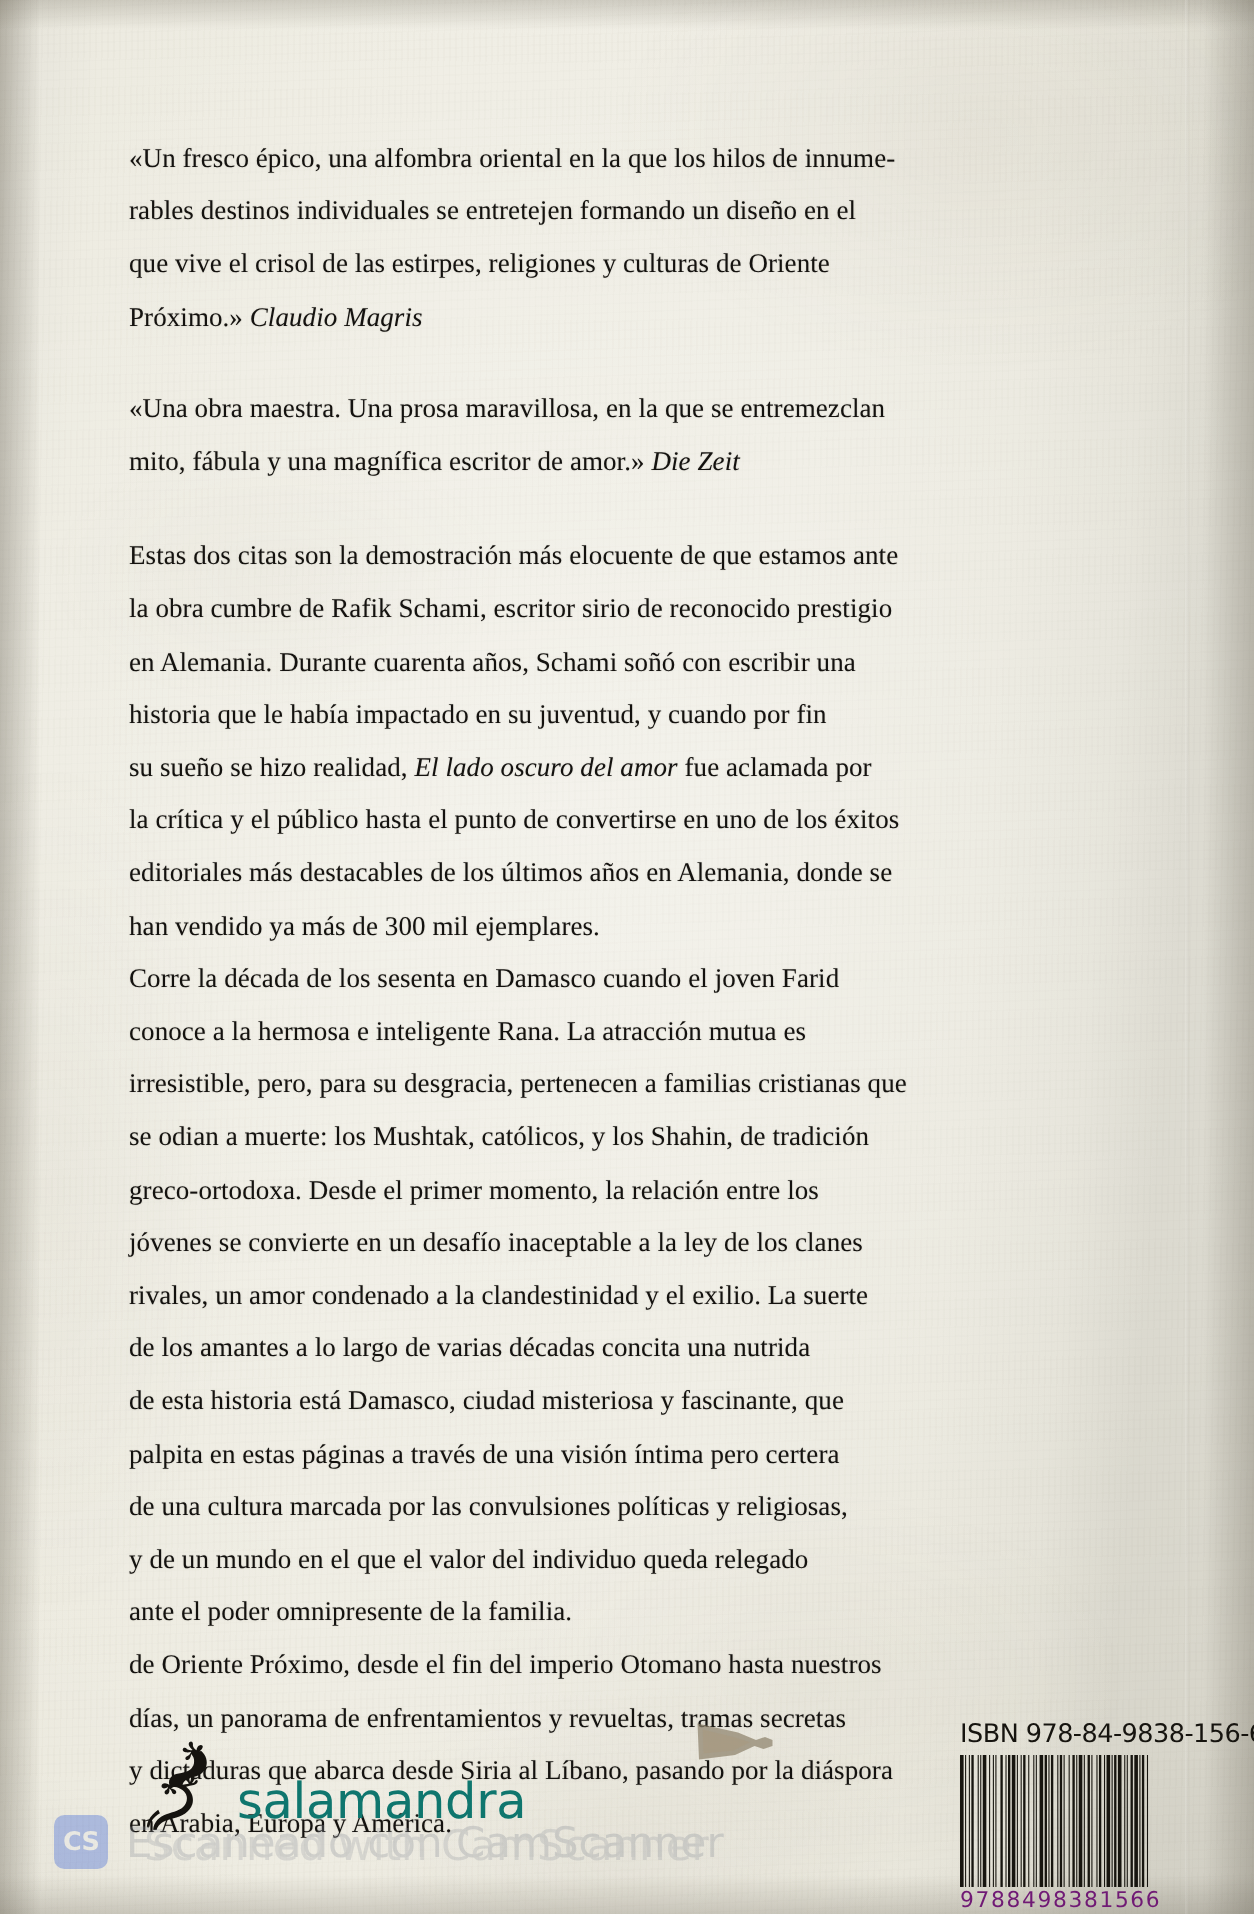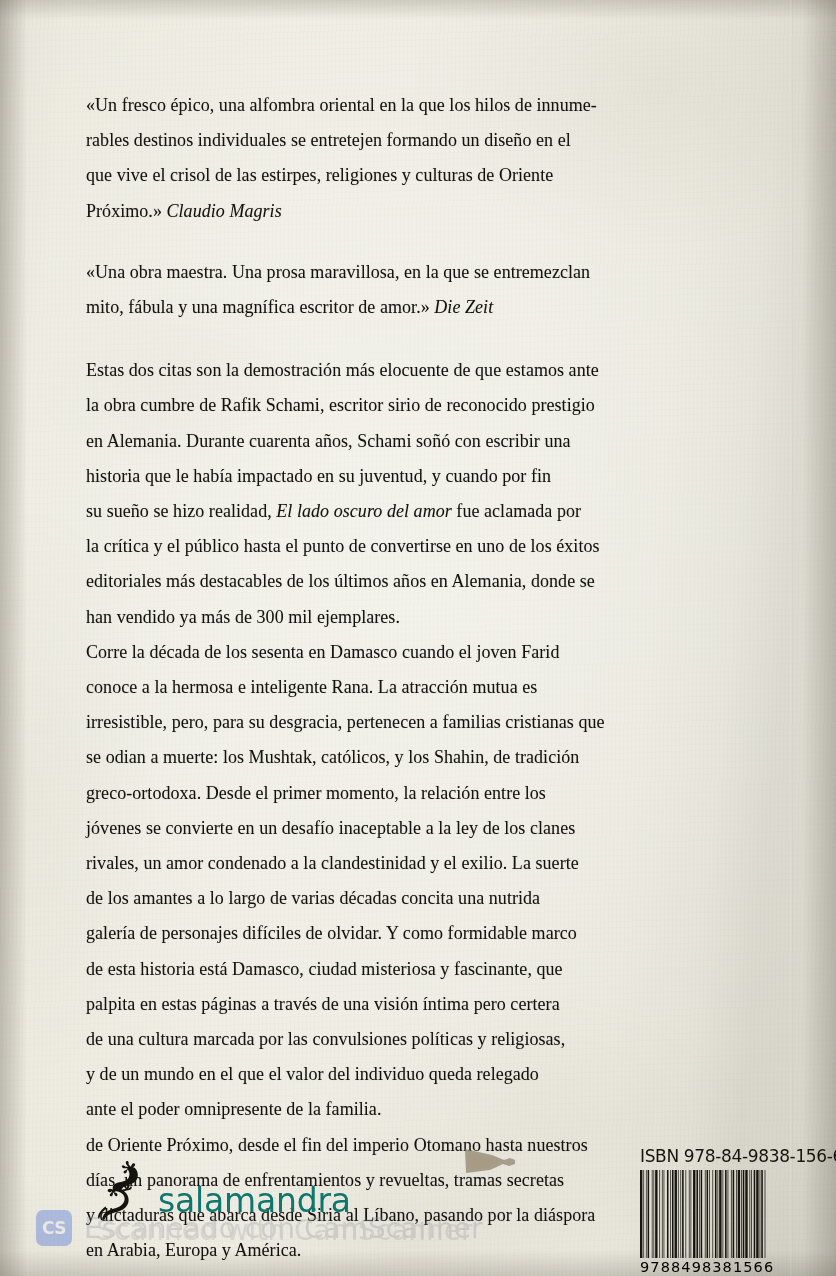--- a/index.html
+++ b/index.html
@@ -156,21 +156,21 @@
   }
   .barcode-bars {
     width: 128px;
     height: 88px;
     display: block;
   }
   .barcode-digits {
     font-family: "DejaVu Sans", "Liberation Sans", sans-serif;
     font-size: 14.5px;
     letter-spacing: 1.1px;
-    color: #000000;
+    color: #701a75;
     margin-top: 1px;
     white-space: nowrap;
   }
 
   
   .watermark {
     position: absolute;
     left: 36px;
     top: 1208px;
     display: flex;
@@ -245,21 +245,20 @@
 
     <p class="blurb">
       <span class="ln">Corre la década de los sesenta en Damasco cuando el joven Farid</span>
       <span class="ln">conoce a la hermosa e inteligente Rana. La atracción mutua es</span>
       <span class="ln">irresistible, pero, para su desgracia, pertenecen a familias cristianas que</span>
       <span class="ln">se odian a muerte: los Mushtak, católicos, y los Shahin, de tradición</span>
       <span class="ln">greco-ortodoxa. Desde el primer momento, la relación entre los</span>
       <span class="ln">jóvenes se convierte en un desafío inaceptable a la ley de los clanes</span>
       <span class="ln">rivales, un amor condenado a la clandestinidad y el exilio. La suerte</span>
       <span class="ln">de los amantes a lo largo de varias décadas concita una nutrida</span>
-      <span class="ln">galería de personajes difíciles de olvidar. Y como formidable marco</span>
       <span class="ln">de esta historia está Damasco, ciudad misteriosa y fascinante, que</span>
       <span class="ln">palpita en estas páginas a través de una visión íntima pero certera</span>
       <span class="ln">de una cultura marcada por las convulsiones políticas y religiosas,</span>
       <span class="ln">y de un mundo en el que el valor del individuo queda relegado</span>
       <span class="ln">ante el poder omnipresente de la familia.</span>
     </p>
 
     <p class="blurb">
       <span class="ln">de Oriente Próximo, desde el fin del imperio Otomano hasta nuestros</span>
       <span class="ln">días, un panorama de enfrentamientos y revueltas, tramas secretas</span>

